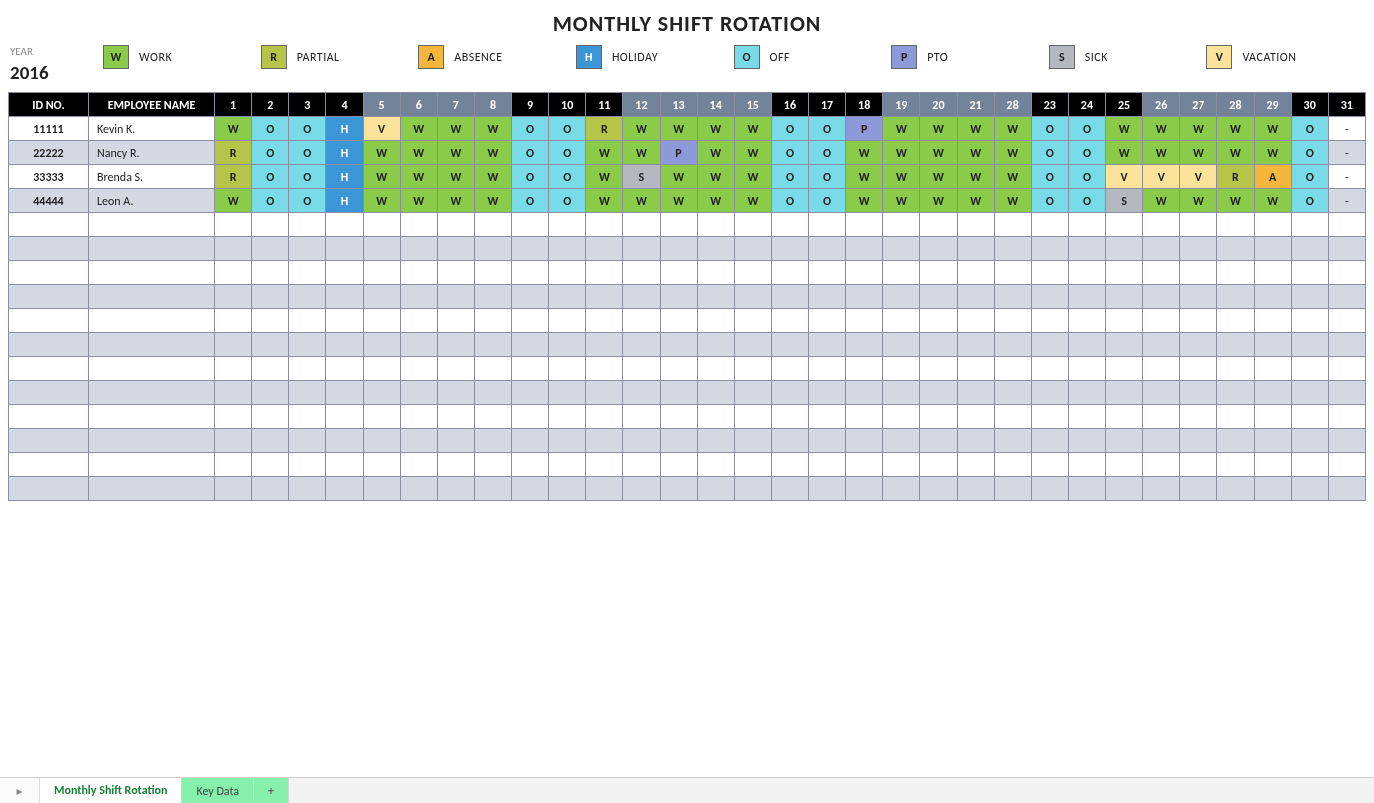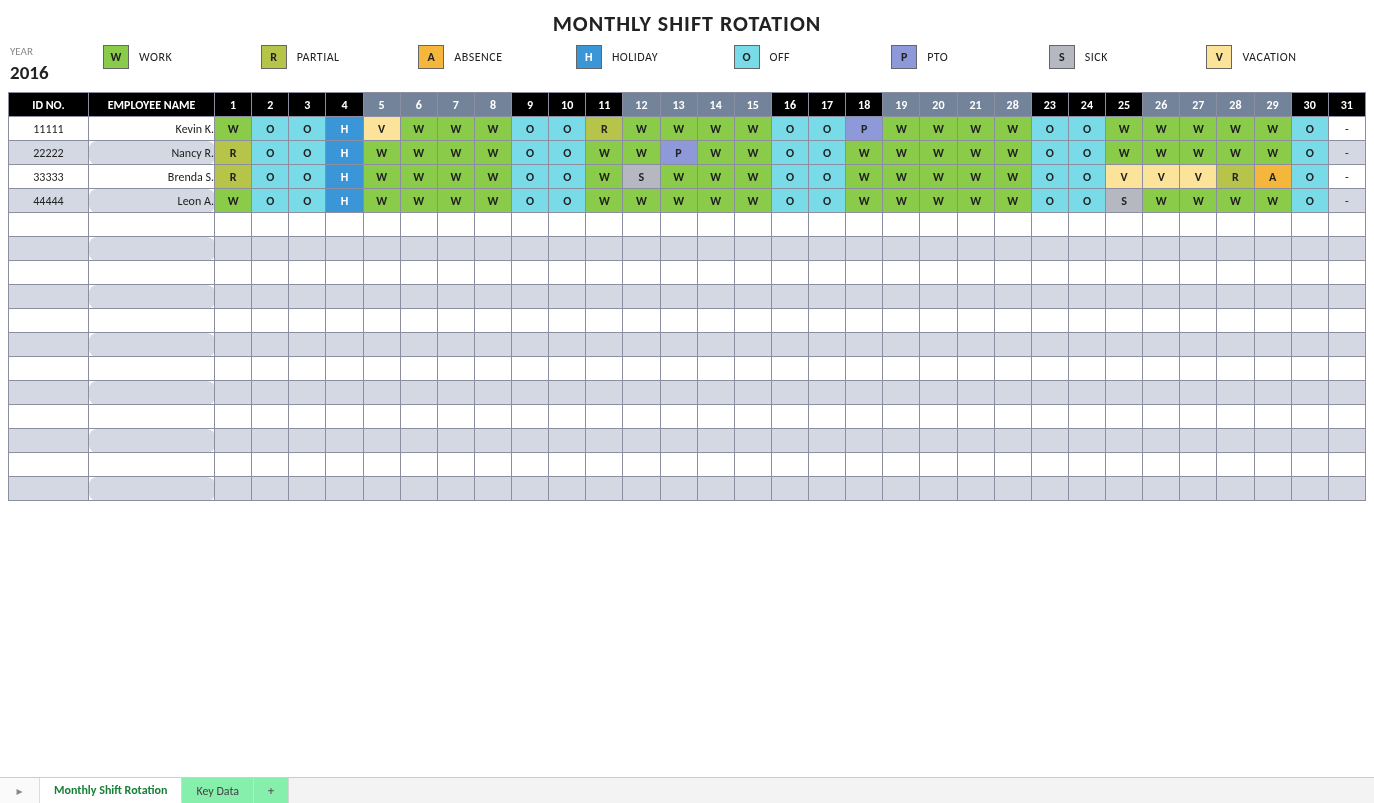--- a/index.html
+++ b/index.html
@@ -15,22 +15,22 @@
   .legend-item { display:flex; align-items:center; flex:1; }
   .swatch { width:26px; height:24px; display:flex; align-items:center; justify-content:center; font-weight:700; font-size:12px; border:1px solid #666; margin-right:10px;}
   .legend-text { font-size:12px; letter-spacing:0.5px; }
   table { border-collapse: collapse; width: calc(100% - 16px); margin: 0 8px; table-layout: fixed; }
   th, td { border: 1px solid #8a8ea0; height: 24px; padding: 0; text-align: center; font-size: 12px; }
   th.idcol { width: 80px; }
   th.namecol { width: 126px; }
   th.daycol { width: auto; }
   thead th { background:#000000; color:#fff; font-weight:600; font-size:12px; }
   thead th.day-light { background:#72839a; }
-  tbody td.idcell { font-weight:400; }
-  tbody td.namecell { text-align:right; padding-left:8px;border-radius:8px; }
+  tbody td.idcell { font-weight:700; }
+  tbody td.namecell { text-align:left; padding-left:8px; }
   tbody tr.alt td { background:#d4d8e2; }
   tbody tr.white td { background:#ffffff; }
   td.code-W{ background:#8acb4a !important; font-weight:600;}
   td.code-R{ background:#b7c44a !important; font-weight:600;}
   td.code-A{ background:#f4b73b !important; font-weight:600;}
   td.code-H{ background:#3a96d6 !important; color:#fff; font-weight:600;}
   td.code-O{ background:#79dbe8 !important; font-weight:600;}
   td.code-P{ background:#8e99d9 !important; font-weight:600;}
   td.code-S{ background:#b5b8c1 !important; font-weight:600;}
   td.code-V{ background:#fbe39a !important; font-weight:600;}

